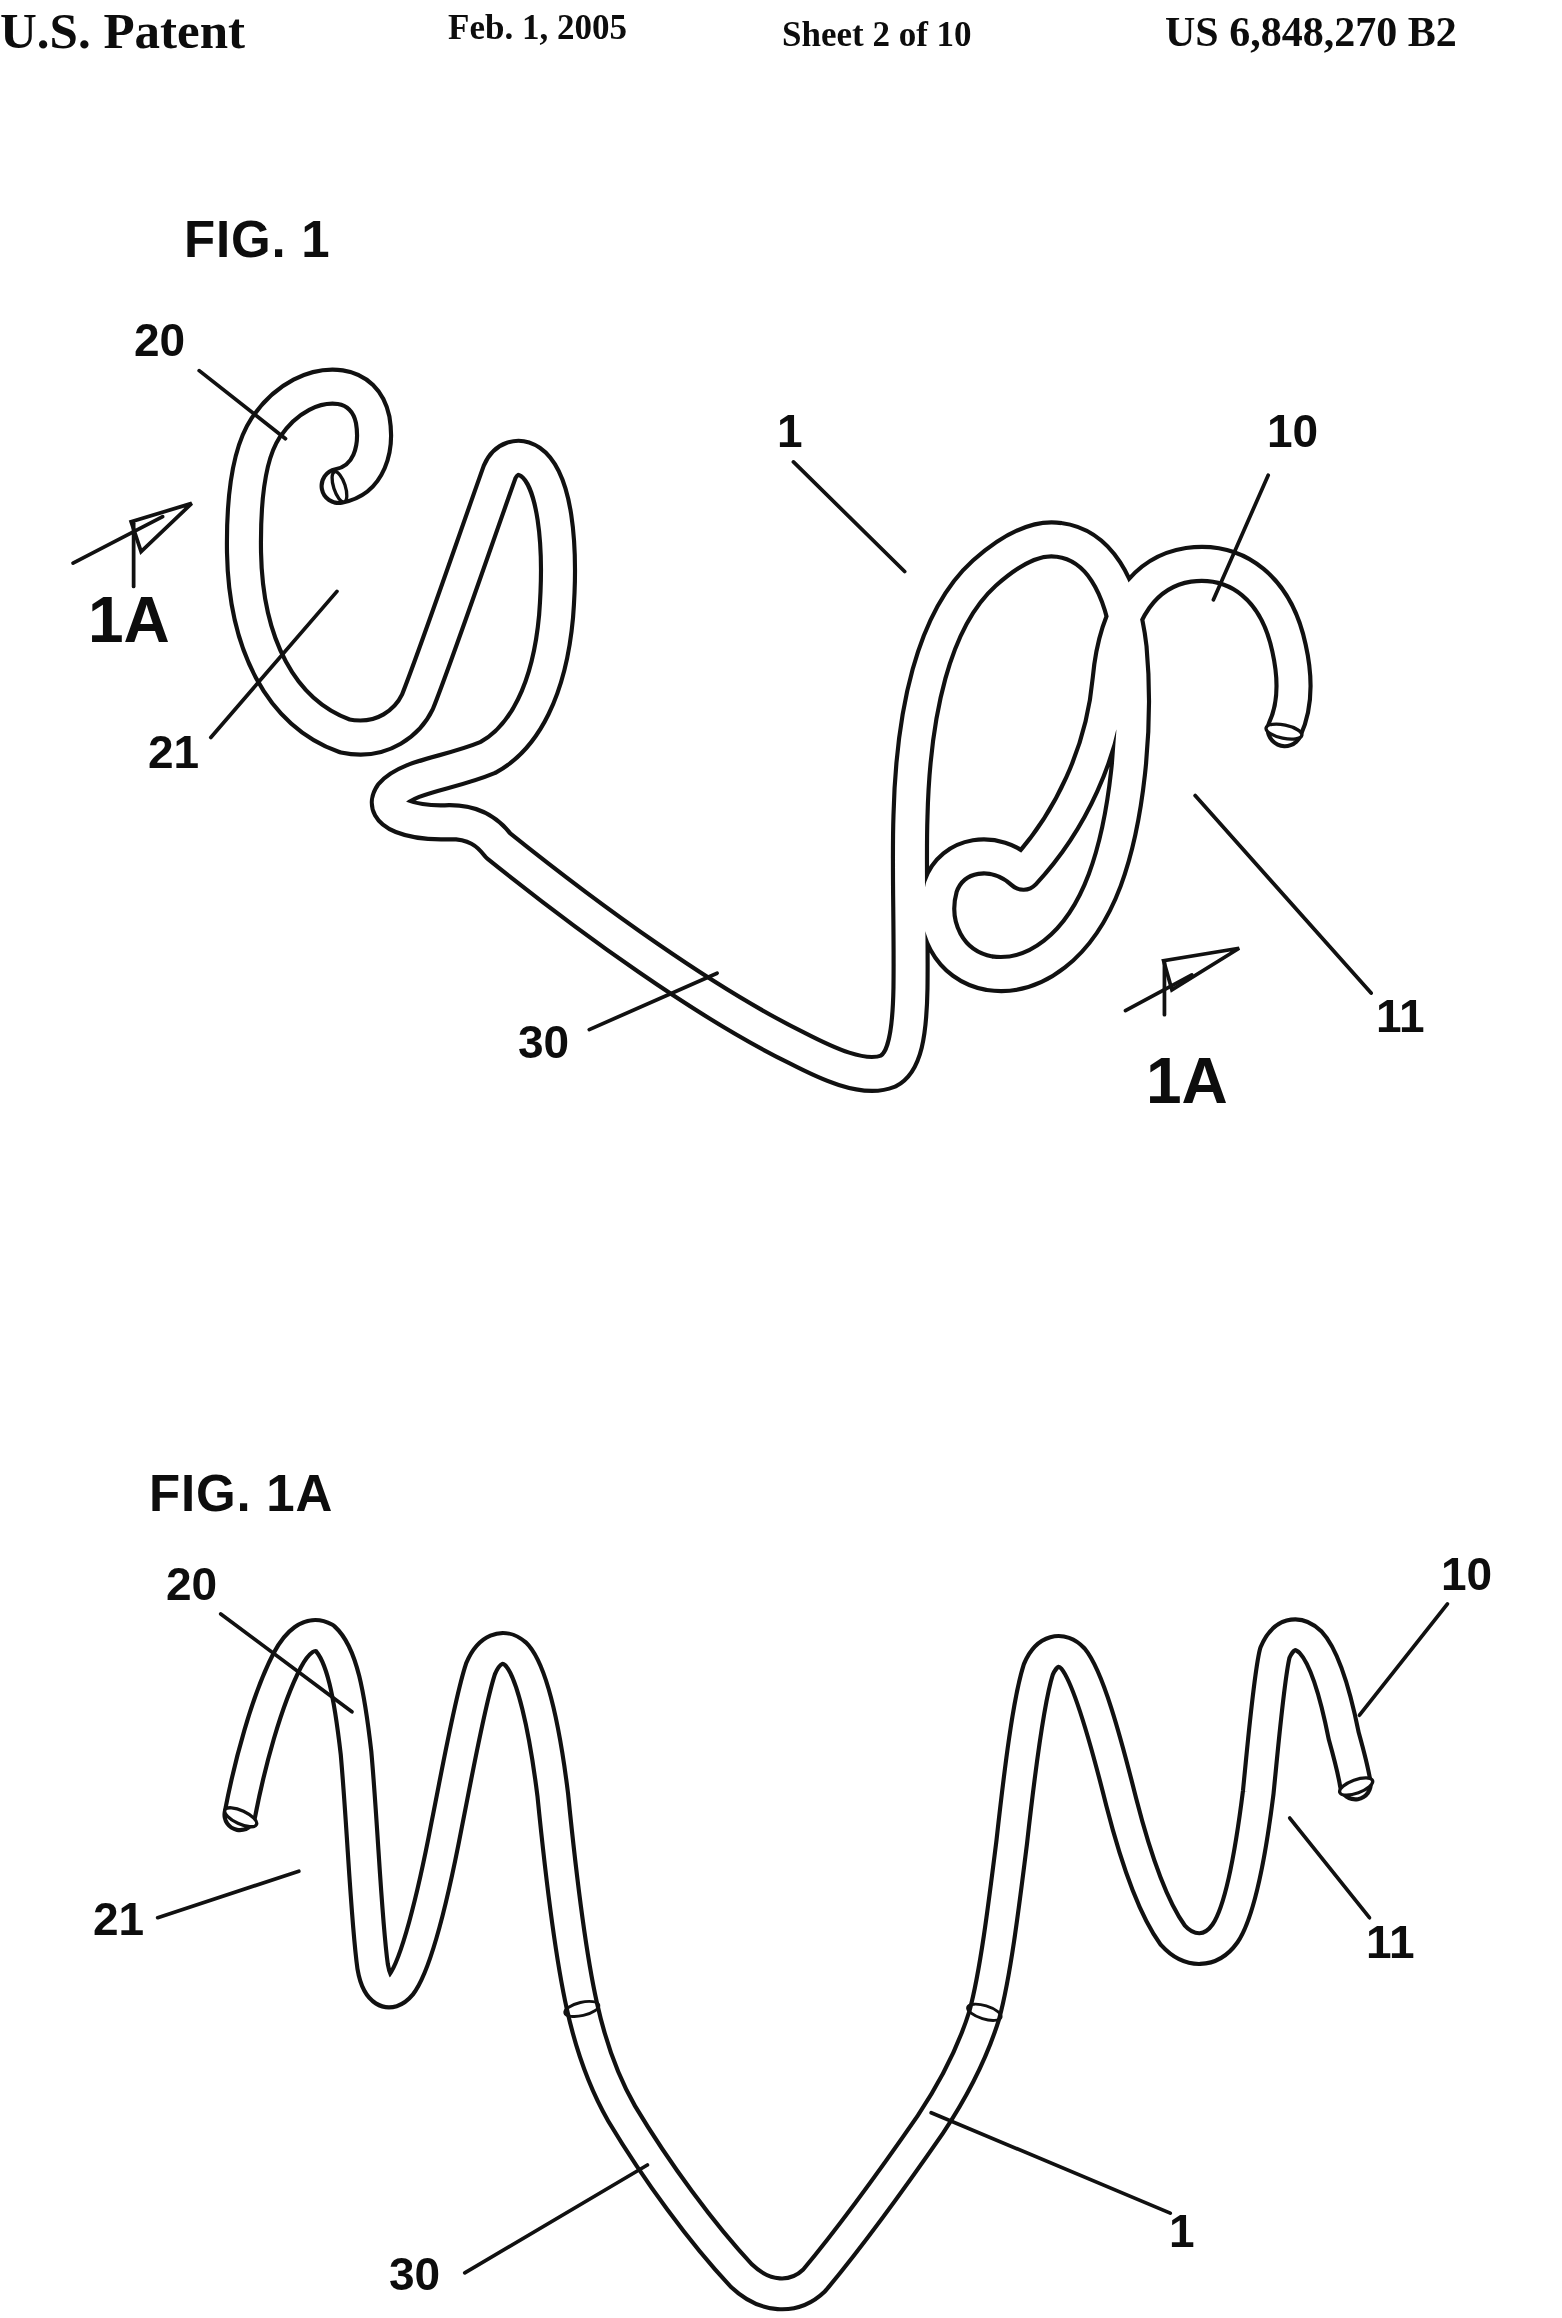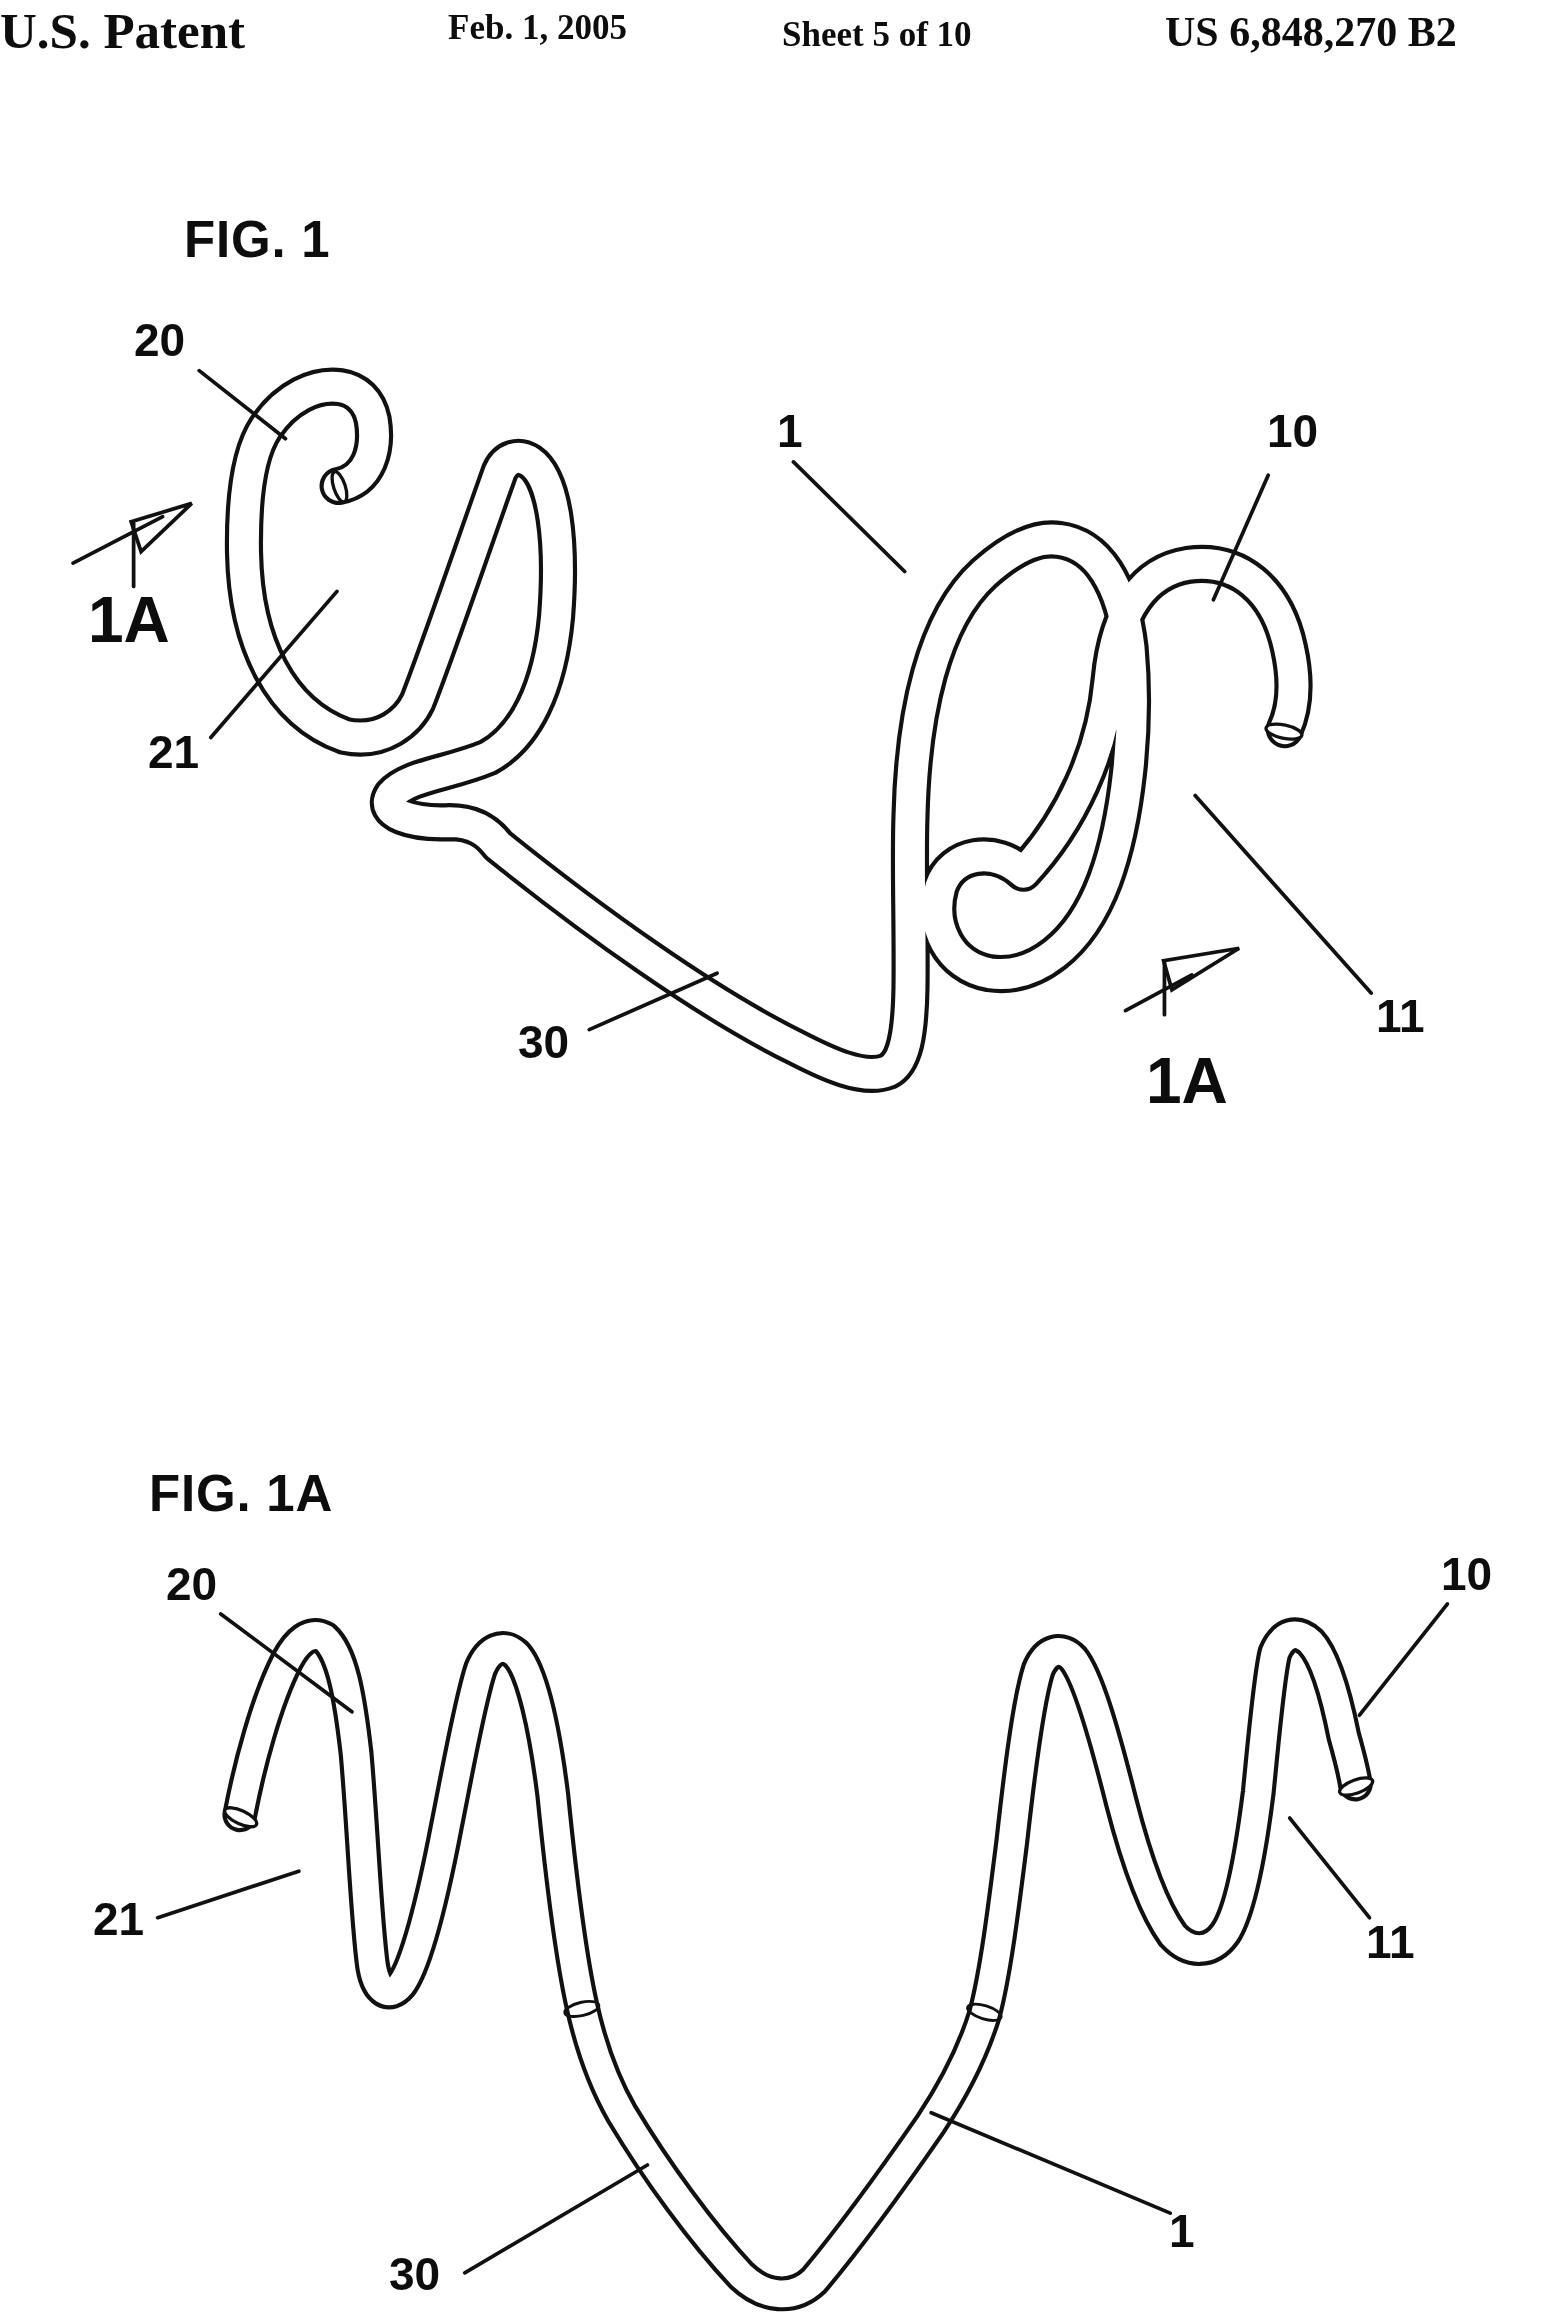--- a/index.html
+++ b/index.html
@@ -27,21 +27,21 @@
   svg .cap{fill:#fff;stroke:#111;stroke-width:4;}
   svg .joint{fill:none;stroke:#111;stroke-width:3.5;}
 </style>
 </head>
 <body>
 
 <div class="page">
 
   <div class="hdr hdr-title">U.S. Patent</div>
   <div class="hdr hdr-date">Feb. 1, 2005</div>
-  <div class="hdr hdr-sheet">Sheet 5 of 10</div>
+  <div class="hdr hdr-sheet">Sheet 2 of 10</div>
   <div class="hdr hdr-patno">US 6,848,270 B2</div>
 
   <svg class="drawing" viewBox="0 0 1882 2793">
 
     <defs>
 
       <path id="fig1wire" d="M 408 585
         C 445 578, 455 540, 449 505
         C 444 482, 430 469, 410 466
         C 380 462, 345 478, 320 515

